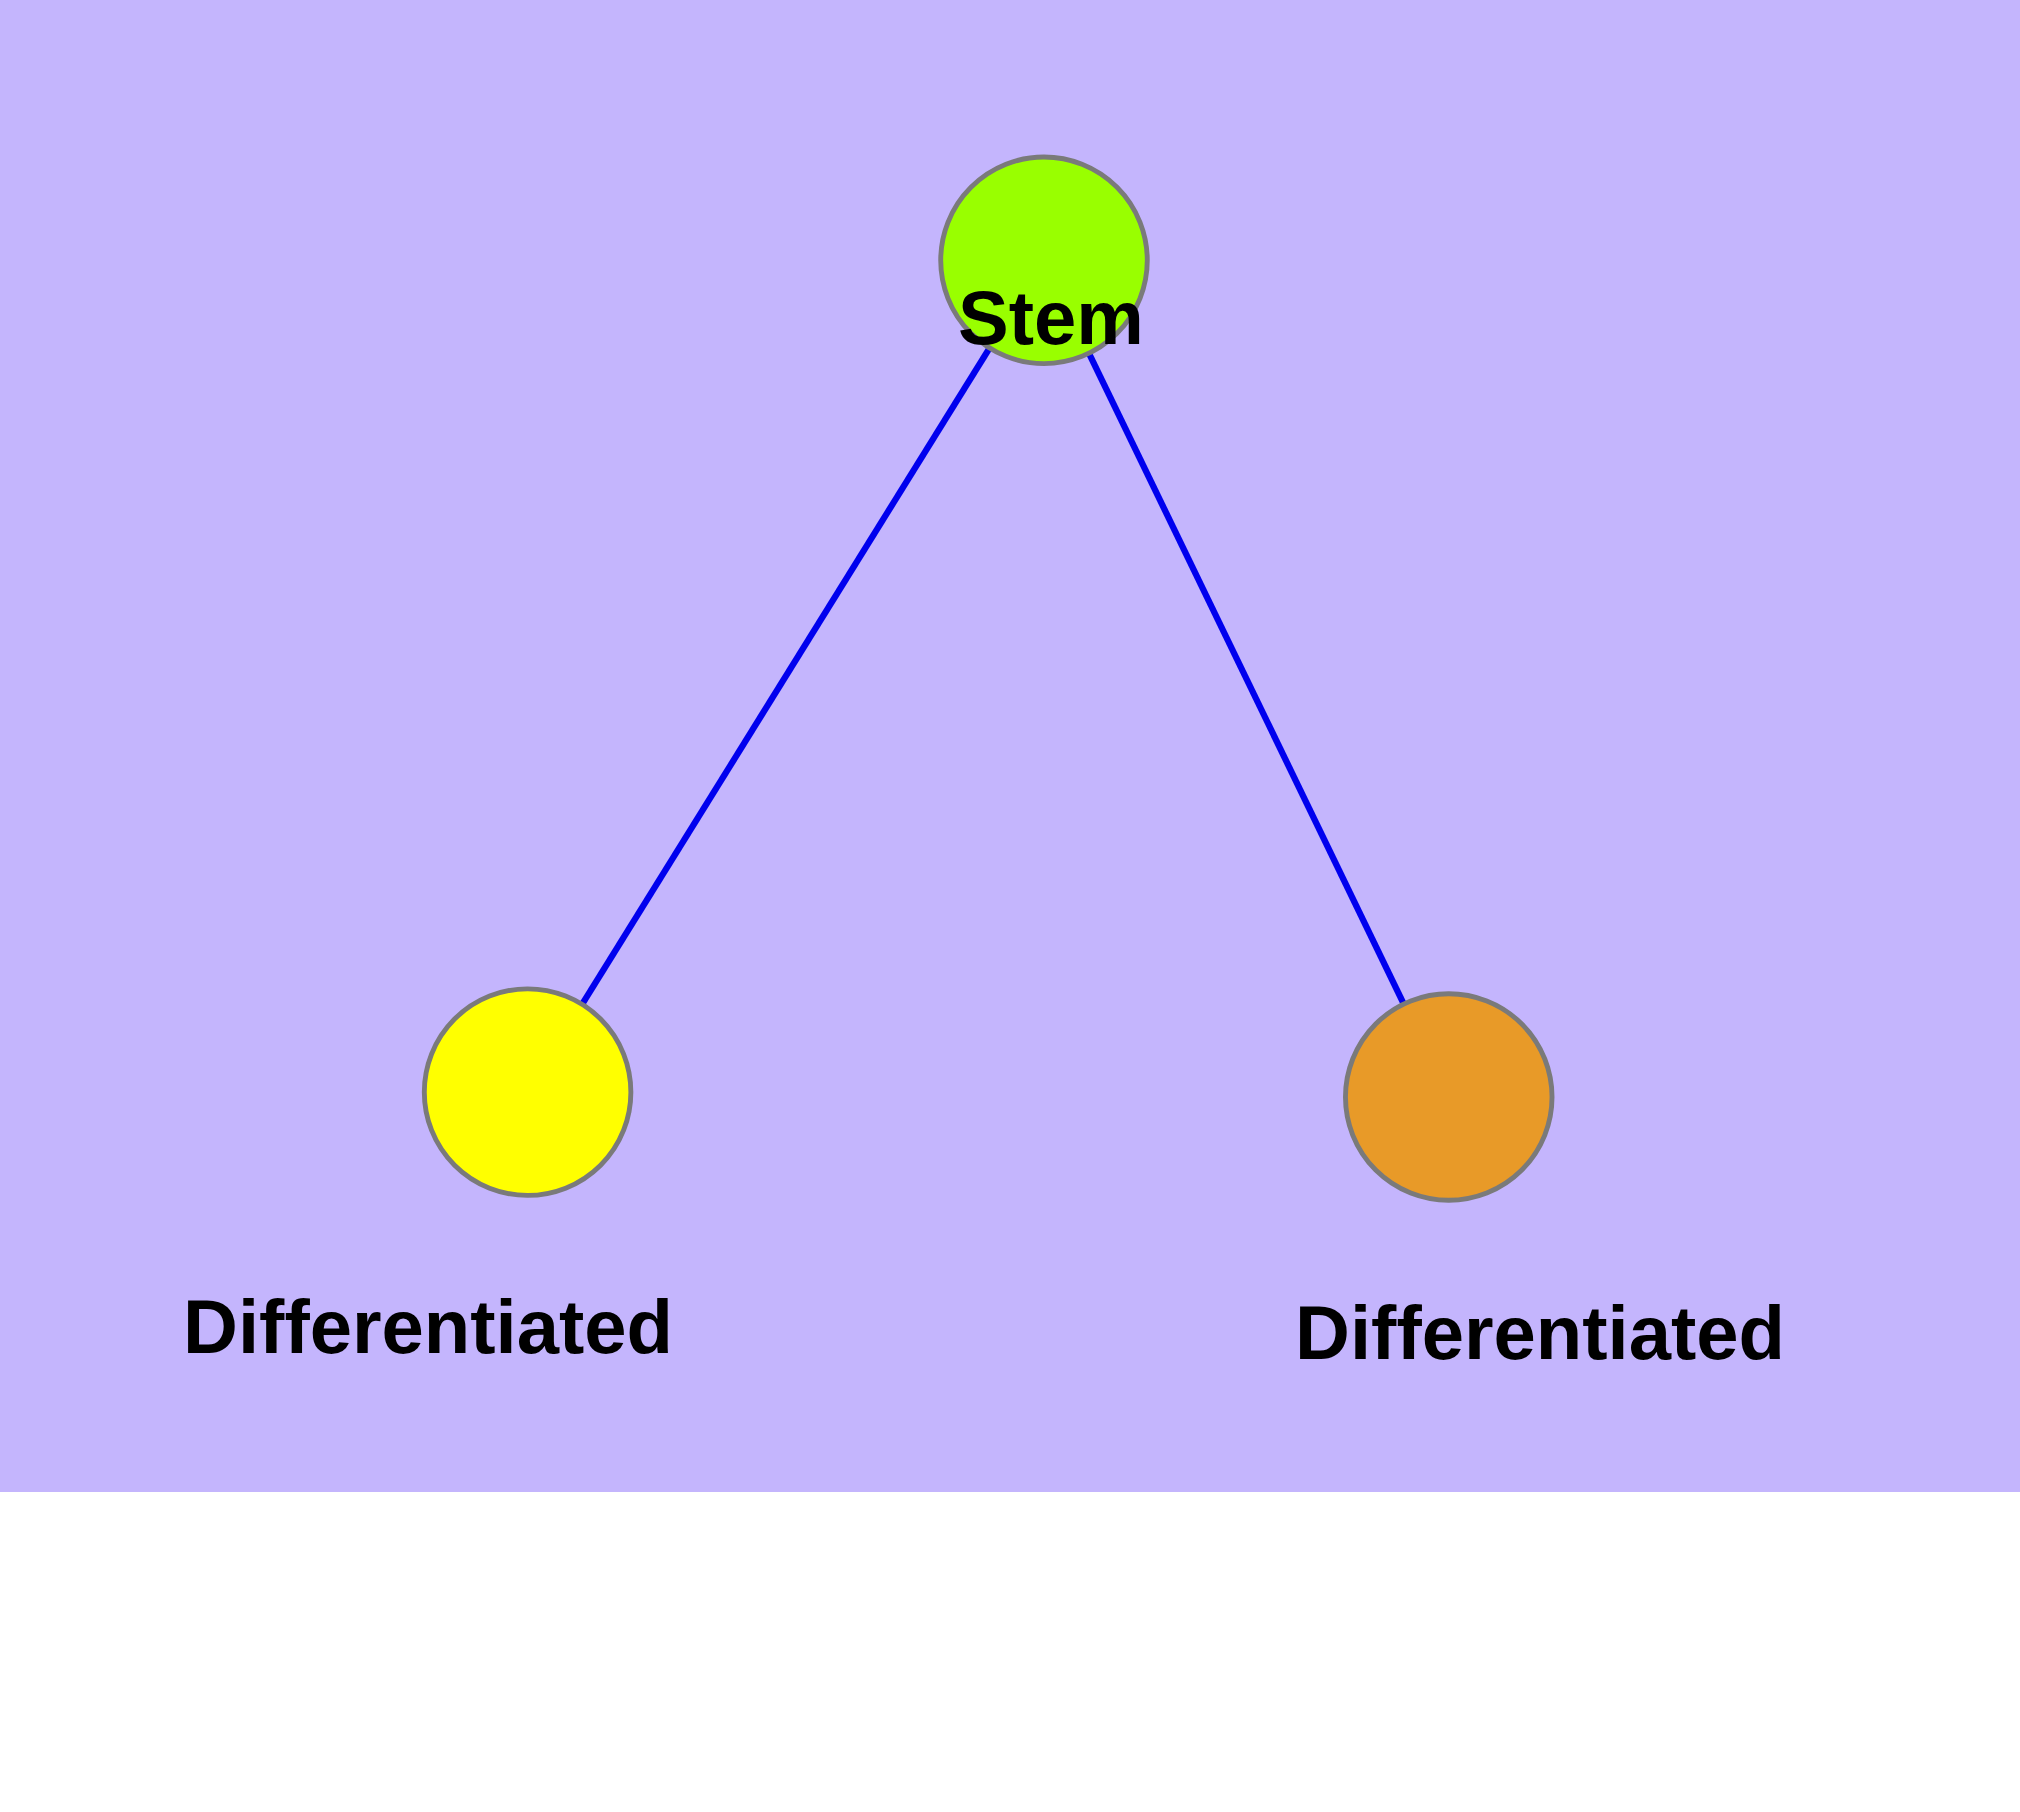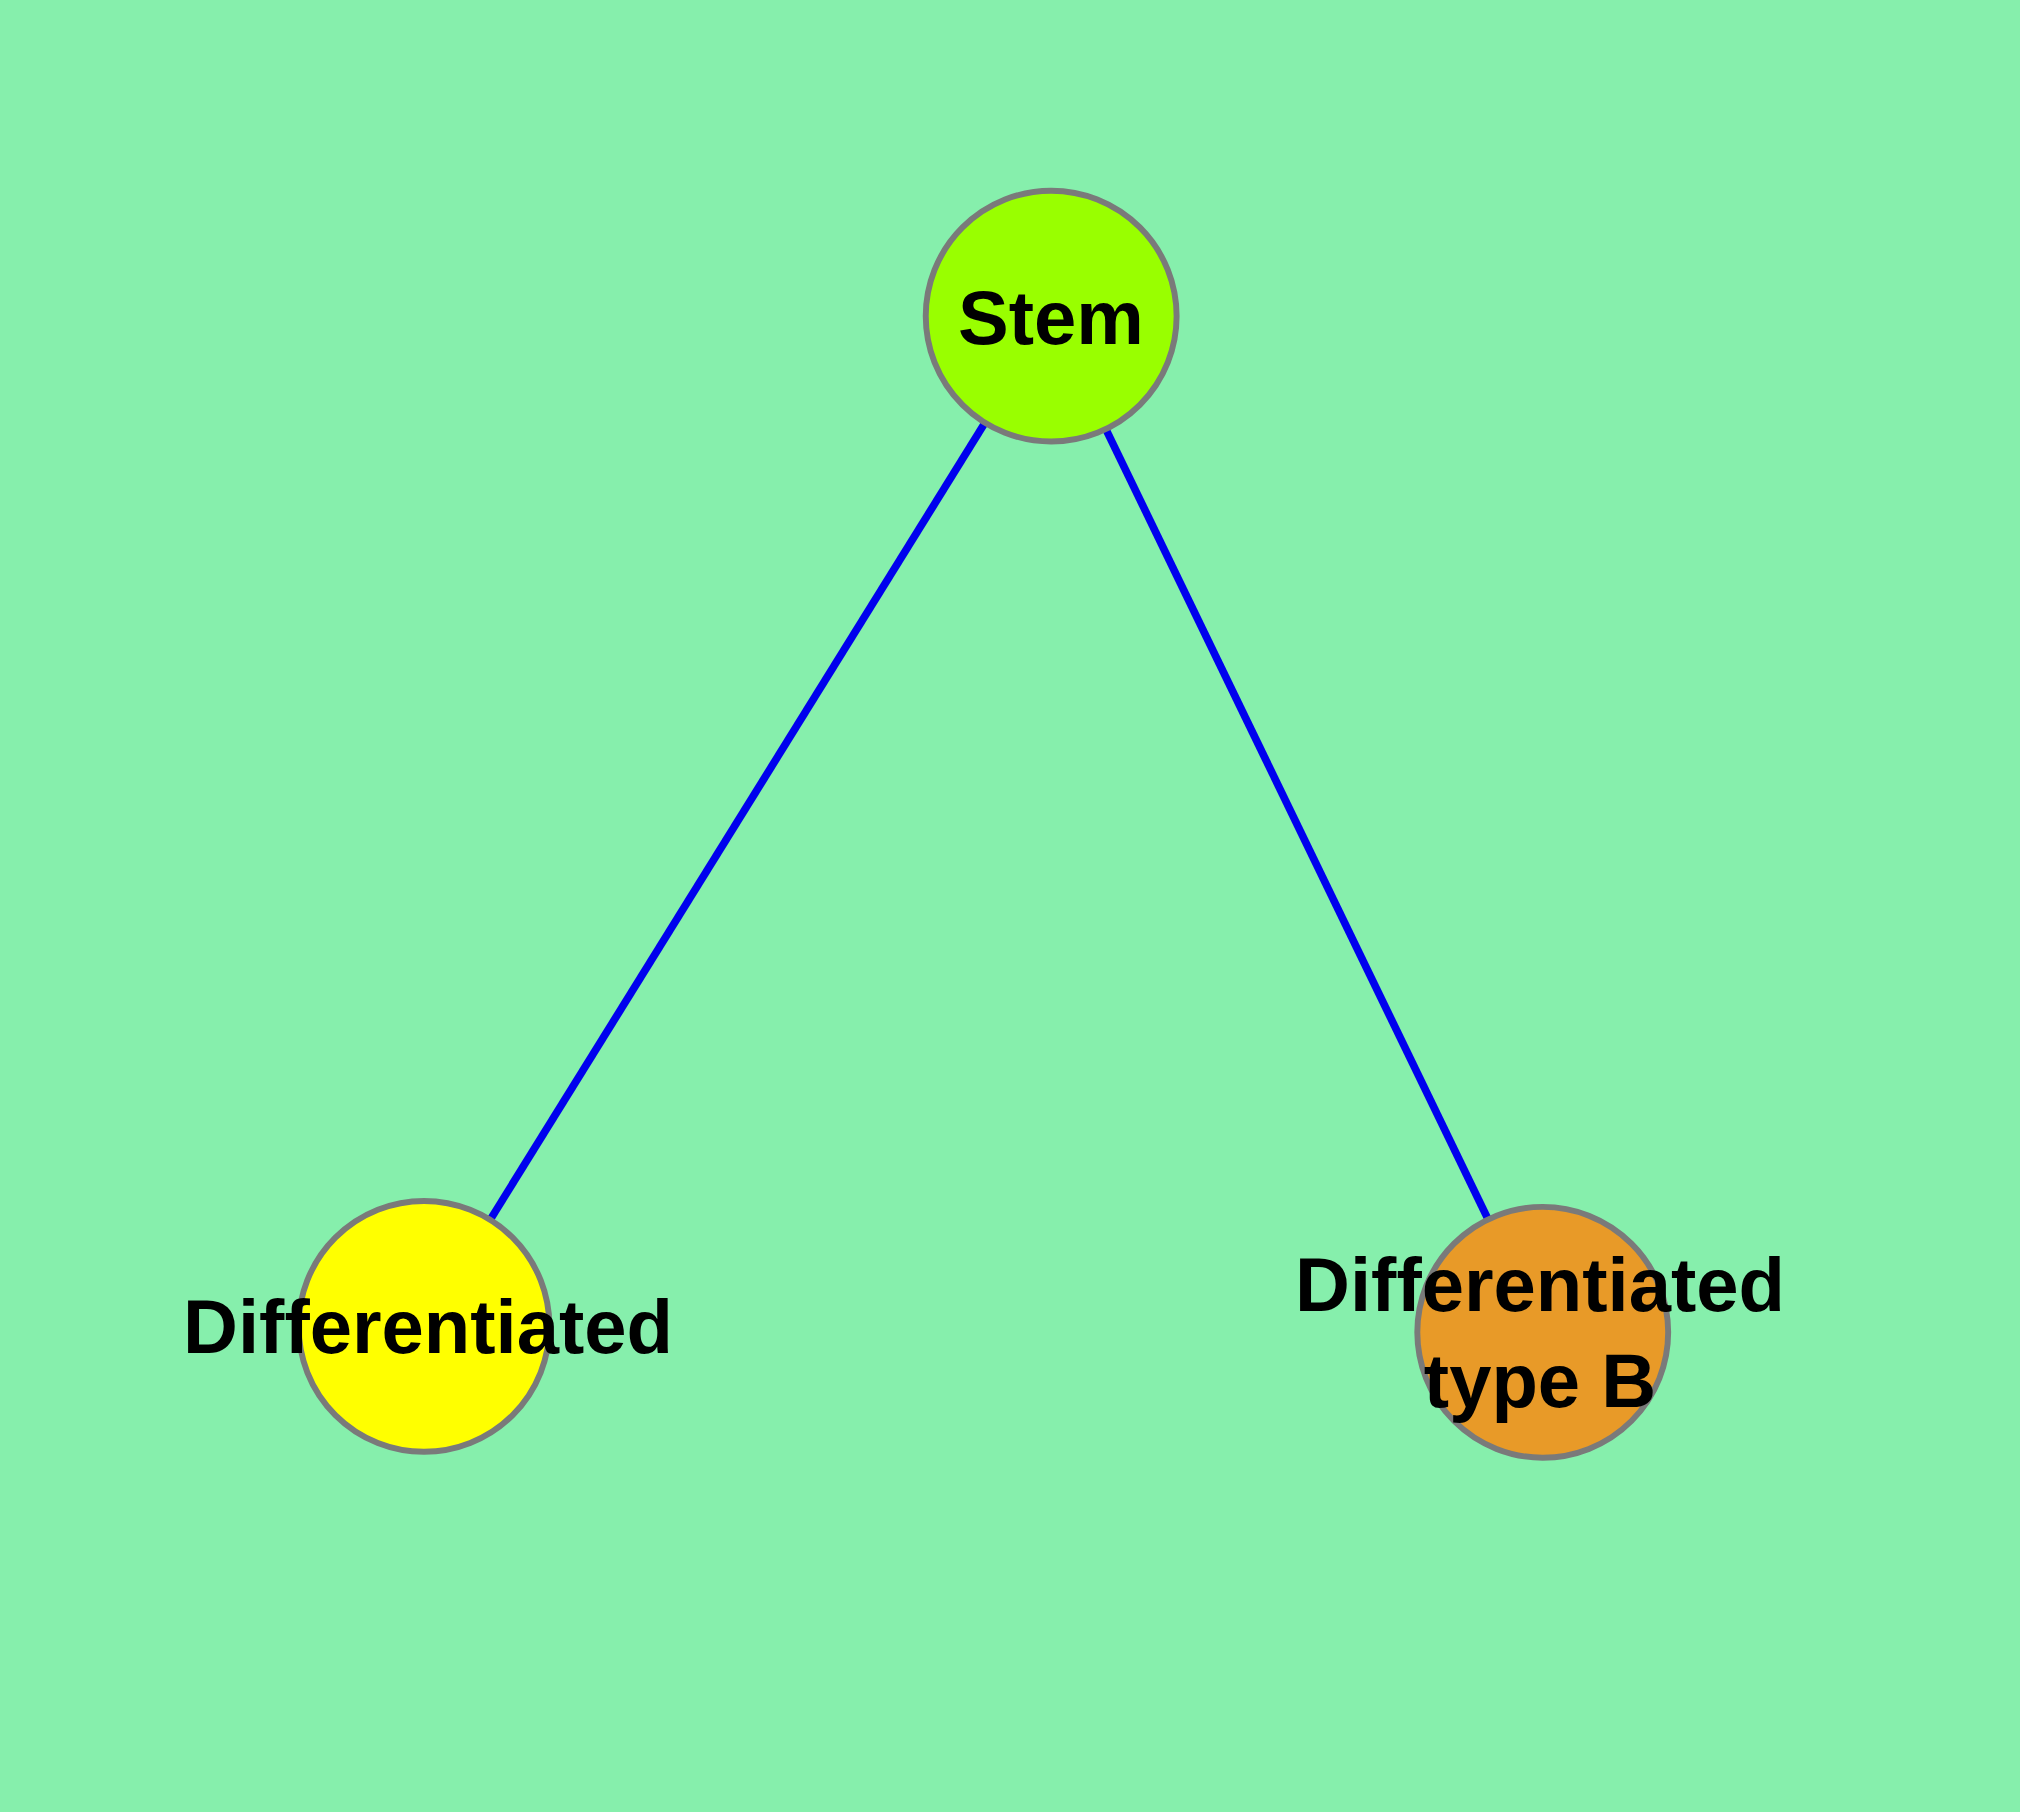--- a/index.html
+++ b/index.html
@@ -2,22 +2,22 @@
 <html style="font-size:13.6px"><head>
 <meta charset="utf-8">
 <style>
   html, body {
     margin: 0;
     padding: 0;
   }
   .canvas {
     position: relative;
     width: 2021px;
-    height: 1812px;
-    background: #86efac;
+    height: 1492px;
+    background: #c4b5fd;
     overflow: hidden;
     font-family: "Liberation Sans", sans-serif;
   }
   .graph-svg {
     position: absolute;
     inset: 0;
     width: 100%;
     height: 100%;
   }
   .edge {
@@ -61,17 +61,16 @@
   <div class="node-label label-stem">
     <span class="line">Stem</span>
   </div>
 
   <div class="node-label label-type-a">
     <span class="line">Differentiated</span>
   </div>
 
   <div class="node-label label-type-b">
     <span class="line">Differentiated</span>
-    <span class="line">type B</span>
   </div>
 
 </div>
 
 
 </body></html>

